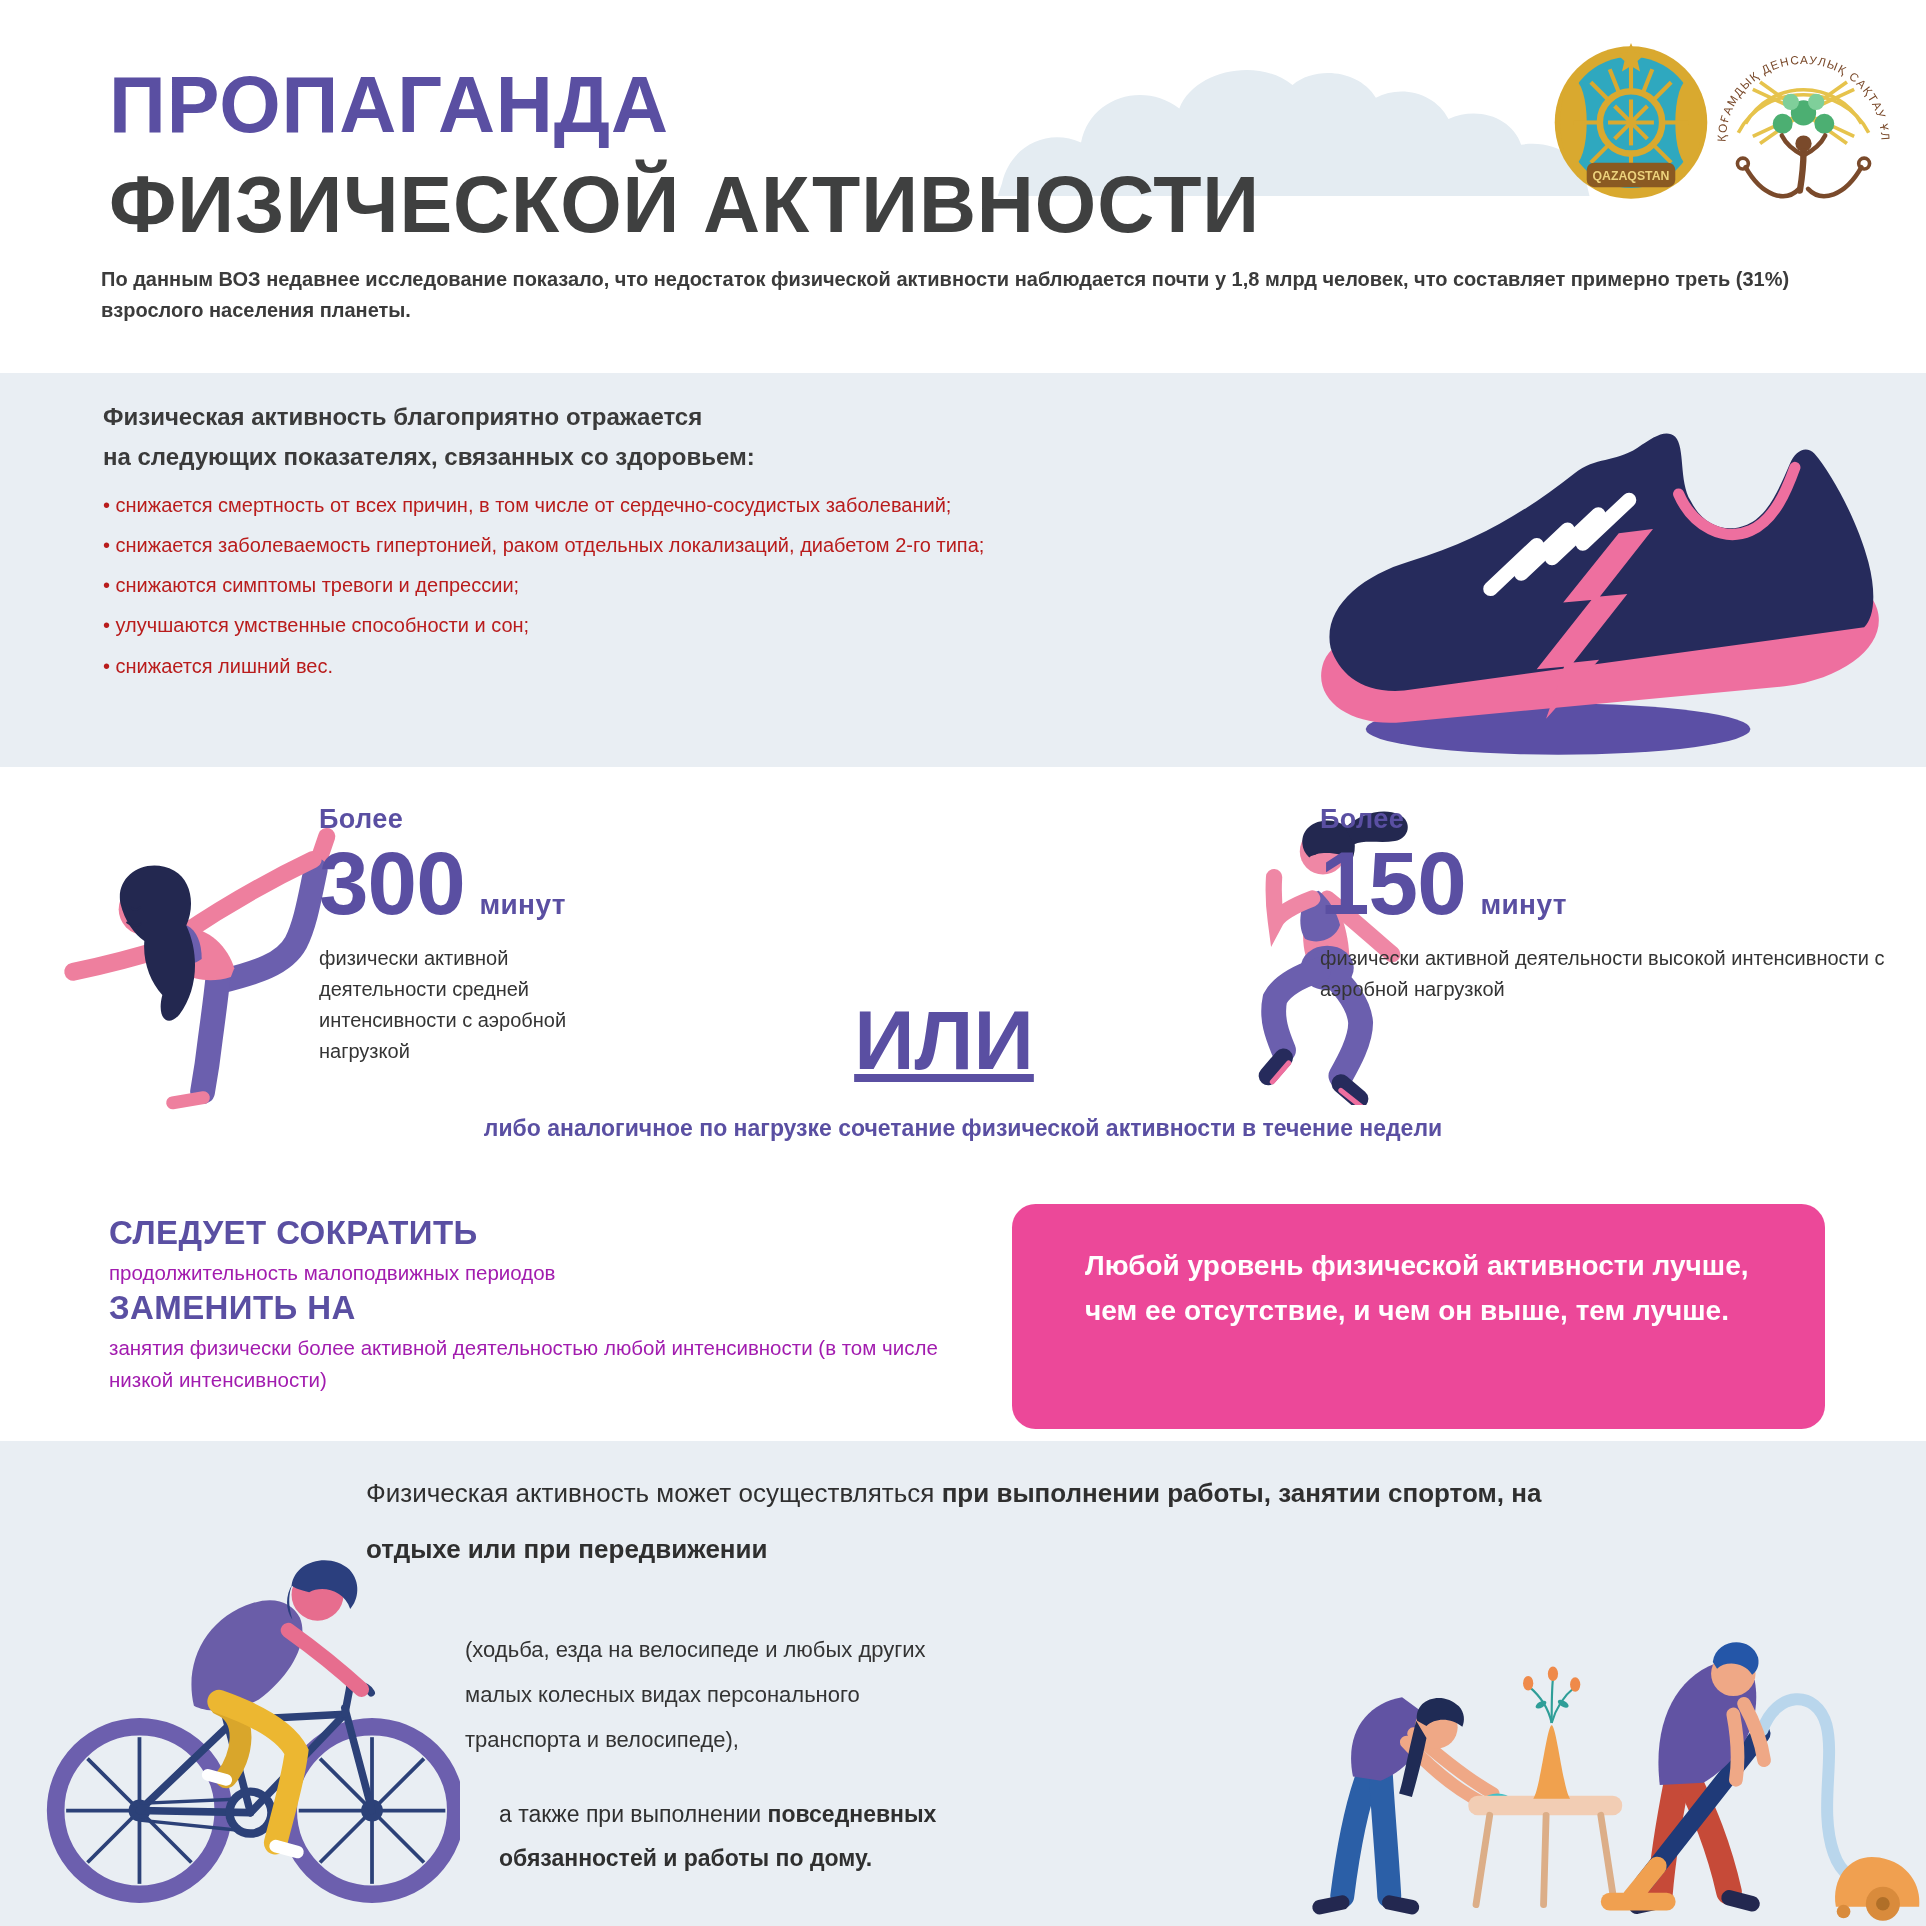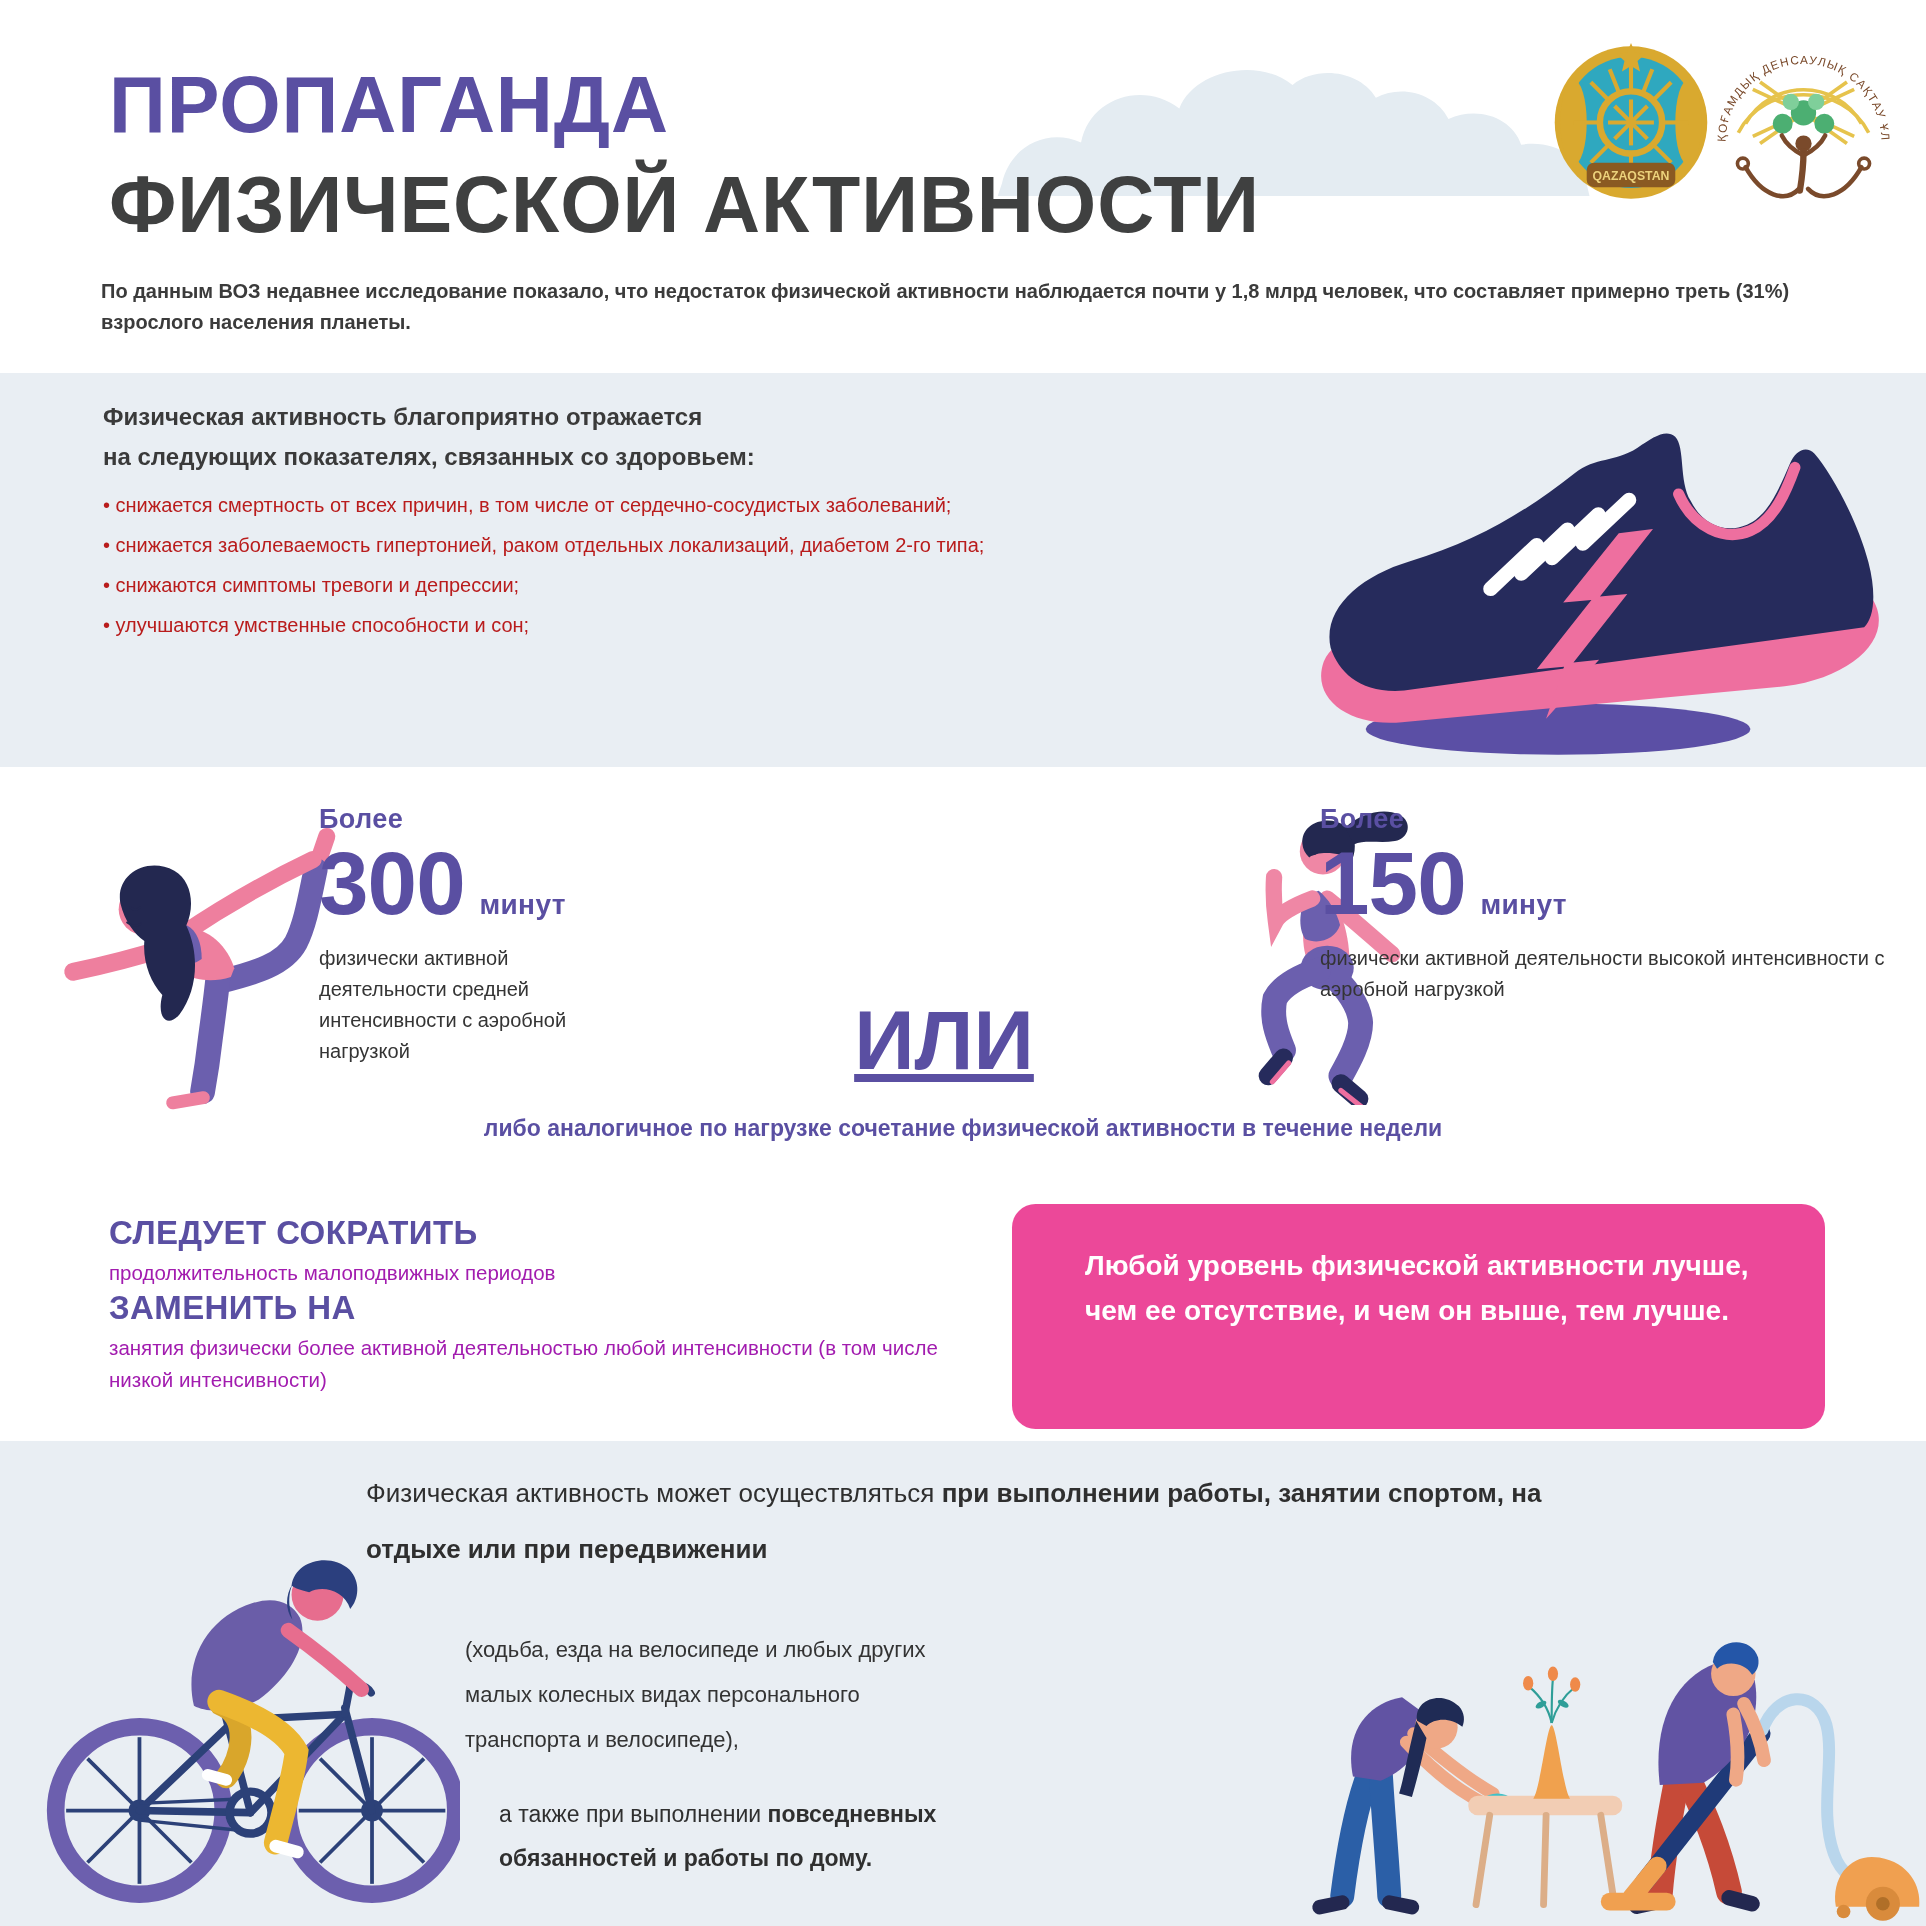--- a/index.html
+++ b/index.html
@@ -12,21 +12,21 @@
   
   .cloud{left:997px;top:55px;width:621px;height:141px;}
   
   .title{left:109px;top:55px;line-height:1.26;font-weight:700;letter-spacing:0.9px;}
   .title .t1{font-size:79px;color:#5a4fa2;}
   .title .t2{font-size:79px;color:#3f4040;}
   
   .emblem{left:1549px;top:38px;width:164px;height:164px;}
   .ncph{left:1713px;top:35px;width:181px;height:181px;}
   
-  .intro{left:101px;top:276px;width:1738px;font-size:20px;font-weight:700;line-height:1.55;color:#3b3b3b;}
+  .intro{left:101px;top:264px;width:1738px;font-size:20px;font-weight:700;line-height:1.55;color:#3b3b3b;}
   
   .benefits{left:103px;top:397px;width:1267px;}
   .benefits h3{margin:0;font-size:24px;line-height:1.65;font-weight:700;color:#3a3a3a;}
   .benefits ul{margin:13px 0 0 0;padding:0;list-style:none;}
   .benefits li{font-size:20px;line-height:1.62;margin-bottom:7.7px;text-align:justify;color:#b91c1c;}
   .benefits li::before{content:"• ";}
   .sneaker{left:1297px;top:417px;width:629px;height:342px;}
   
   .yoga{left:51px;top:797px;width:304px;height:317px;}
   .runner{left:1190px;top:788px;width:253px;height:317px;}
@@ -141,20 +141,21 @@
 
   <p class="abs intro" style="margin:0">По данным ВОЗ недавнее исследование показало, что недостаток физической активности наблюдается почти у 1,8 млрд человек, что составляет примерно треть (31%) взрослого населения планеты.</p>
 
   <div class="abs benefits">
     <h3><span>Физическая активность благоприятно отражается</span><br><span>на следующих показателях, связанных со здоровьем:</span></h3>
     <ul>
       <li>снижается смертность от всех причин, в том числе от сердечно-сосудистых заболеваний;</li>
       <li>снижается заболеваемость гипертонией, раком отдельных локализаций, диабетом 2-го типа;</li>
       <li>снижаются симптомы тревоги и депрессии;</li>
       <li>улучшаются умственные способности и сон;</li>
+      <li>снижается лишний вес.</li>
     </ul>
   </div>
 
   <svg class="abs sneaker" viewBox="0 0 1470 800">
     <ellipse cx="610" cy="730" rx="450" ry="60" fill="#5b4fa5"></ellipse>
     <path d="M62,572 C30,660 125,726 245,714 L1140,630 C1290,610 1382,528 1356,448 C1338,392 1272,378 1212,406 C970,522 452,608 185,538 C118,520 84,524 62,572 Z" fill="#ee6f9f"></path>
     <path d="M78,540 C58,448 148,372 262,338 C420,290 528,226 648,132 C700,92 740,108 796,72 C834,46 862,28 884,46 C908,72 892,148 920,196 C948,252 1000,274 1052,252 C1104,230 1130,160 1152,110 C1166,78 1190,66 1210,86 C1248,130 1310,240 1336,340 C1356,418 1348,470 1326,492 L250,640 C150,648 98,600 78,540 Z" fill="#262b5c"></path>
     <path d="M892,180 C926,258 1000,292 1060,266 C1118,240 1146,168 1164,118" stroke="#ee6f9f" stroke-width="26" fill="none" stroke-linecap="round"></path>
     <g stroke="#ffffff" stroke-width="34" stroke-linecap="round">
       <path d="M452,402 L560,300"></path>

